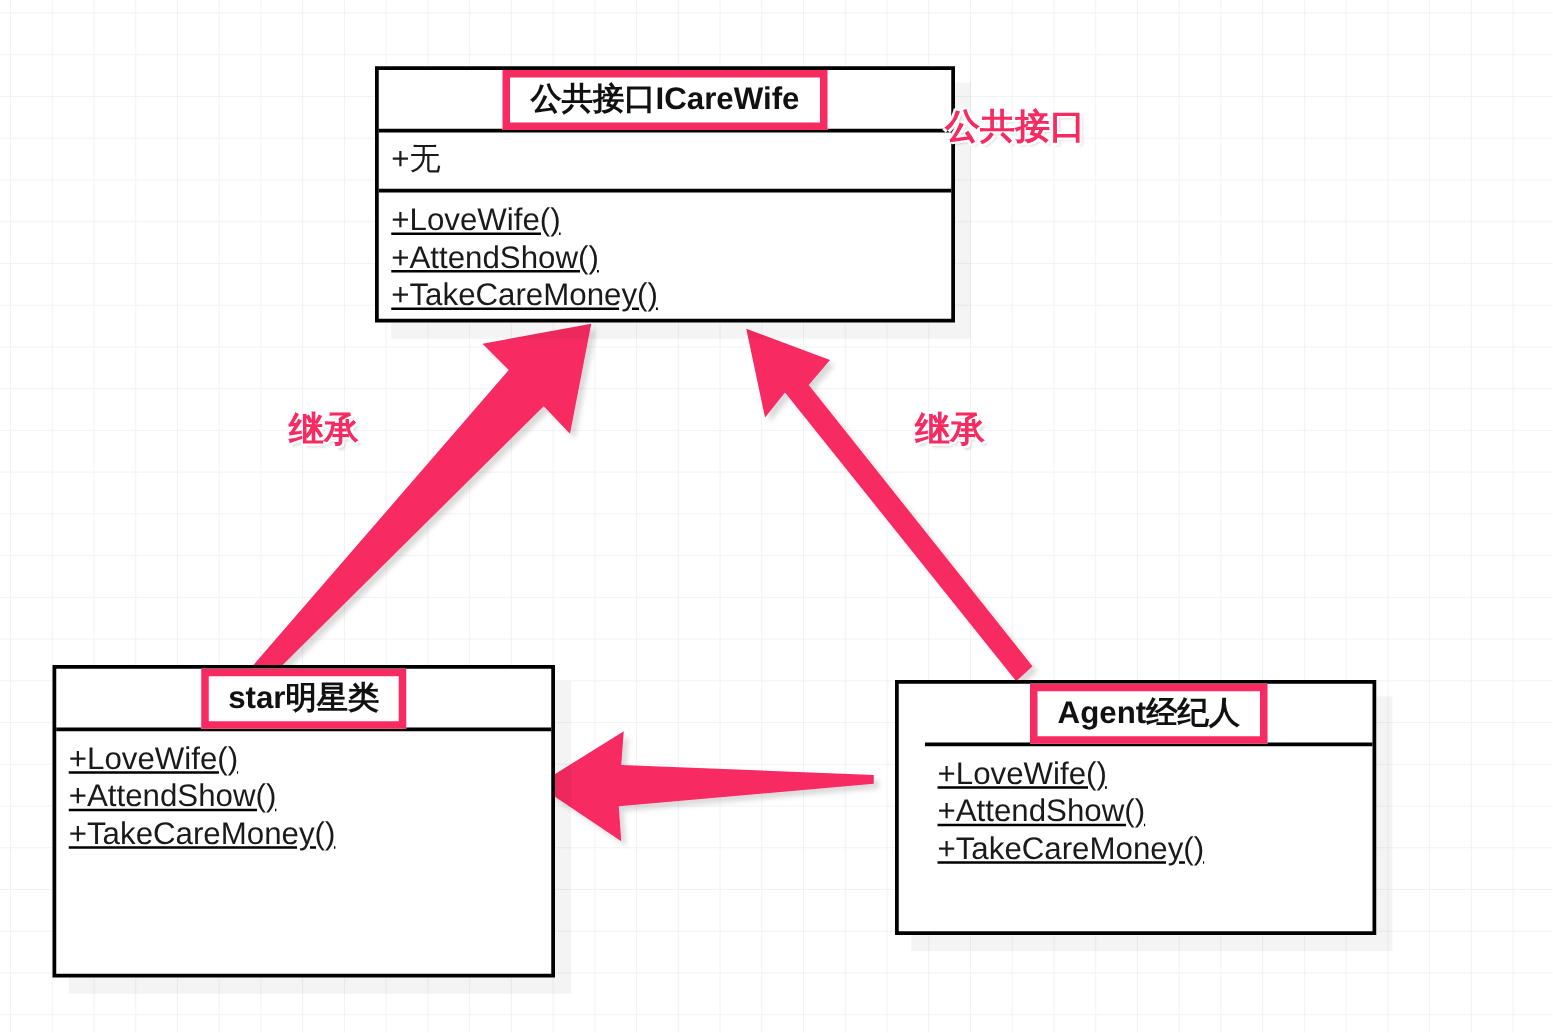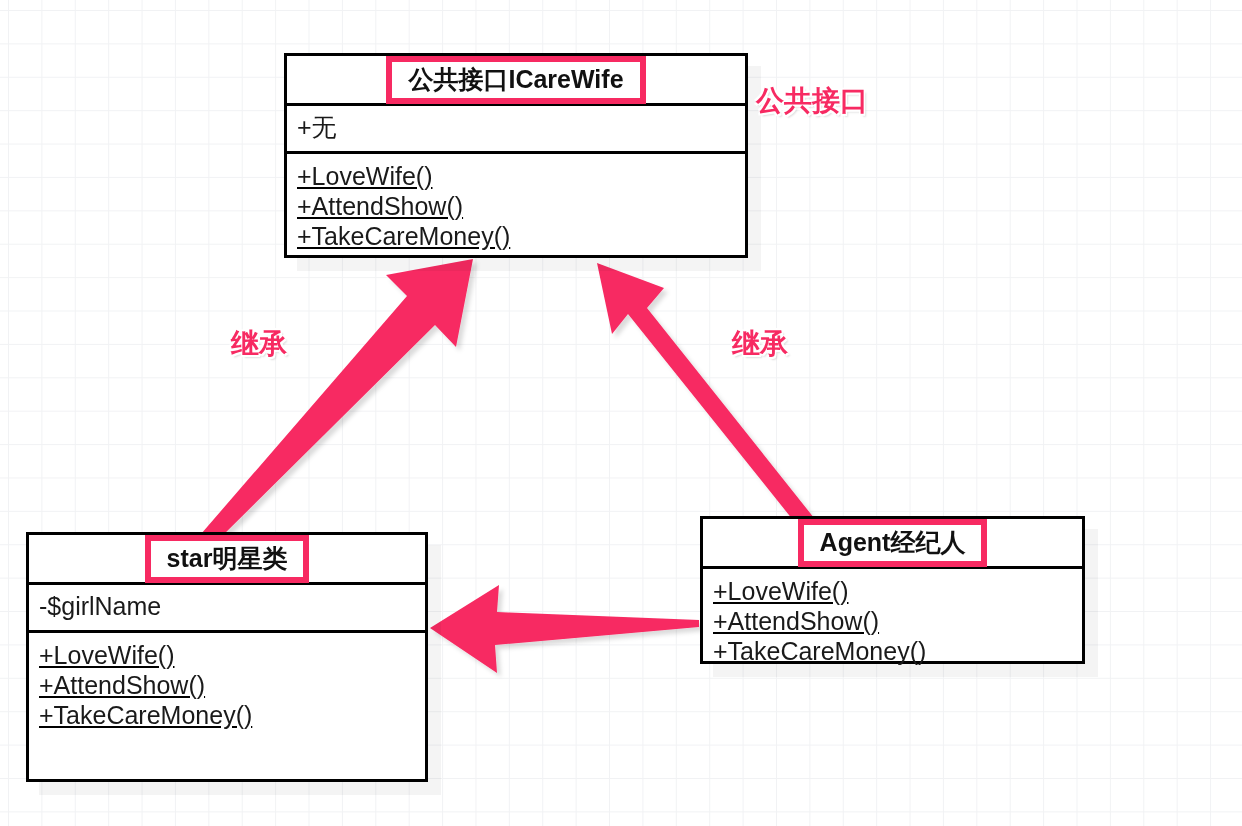--- a/index.html
+++ b/index.html
@@ -38,20 +38,21 @@
   }
 
   
   .uml-box {
     position: absolute;
     box-sizing: border-box;
     background: #ffffff;
     border: 3px solid #000000;
     z-index: 3;
     box-shadow: 13px 13px 0 0 rgba(0,0,0,0.045);
+    margin-left: 16px;
   }
   .uml-title {
     position: relative;
     height: 47px;
     display: flex;
     align-items: center;
     justify-content: center;
     border-bottom: 3px solid #000000;
   }
   .title-chip {
@@ -89,23 +90,24 @@
     height: 205px;
   }
   #box-star {
     left: 26px;
     top: 532px;
     width: 402px;
     height: 250px;
   }
   #box-agent {
     left: 700px;
-    top: 516px;
+    top: 544px;
     width: 385px;
-    height: 148px;
+    height: 204px;
+    padding-left: 21px;
   }
 
   
   .pink-label {
     position: absolute;
     z-index: 4;
     font-size: 28px;
     font-weight: bold;
     color: #f72a62;
     white-space: nowrap;
@@ -177,23 +179,20 @@
       <div class="member">+LoveWife()</div>
       <div class="member">+AttendShow()</div>
       <div class="member">+TakeCareMoney()</div>
     </div>
   </div>
 
   <div class="uml-box" id="box-star">
     <div class="uml-title">
       <span class="title-chip">star明星类</span>
     </div>
-    <div class="uml-attrs">
-      <div class="member">-$girlName</div>
-    </div>
     <div class="uml-ops">
       <div class="member">+LoveWife()</div>
       <div class="member">+AttendShow()</div>
       <div class="member">+TakeCareMoney()</div>
     </div>
   </div>
 
   <div class="uml-box" id="box-agent">
     <div class="uml-title">
       <span class="title-chip">Agent经纪人</span>

